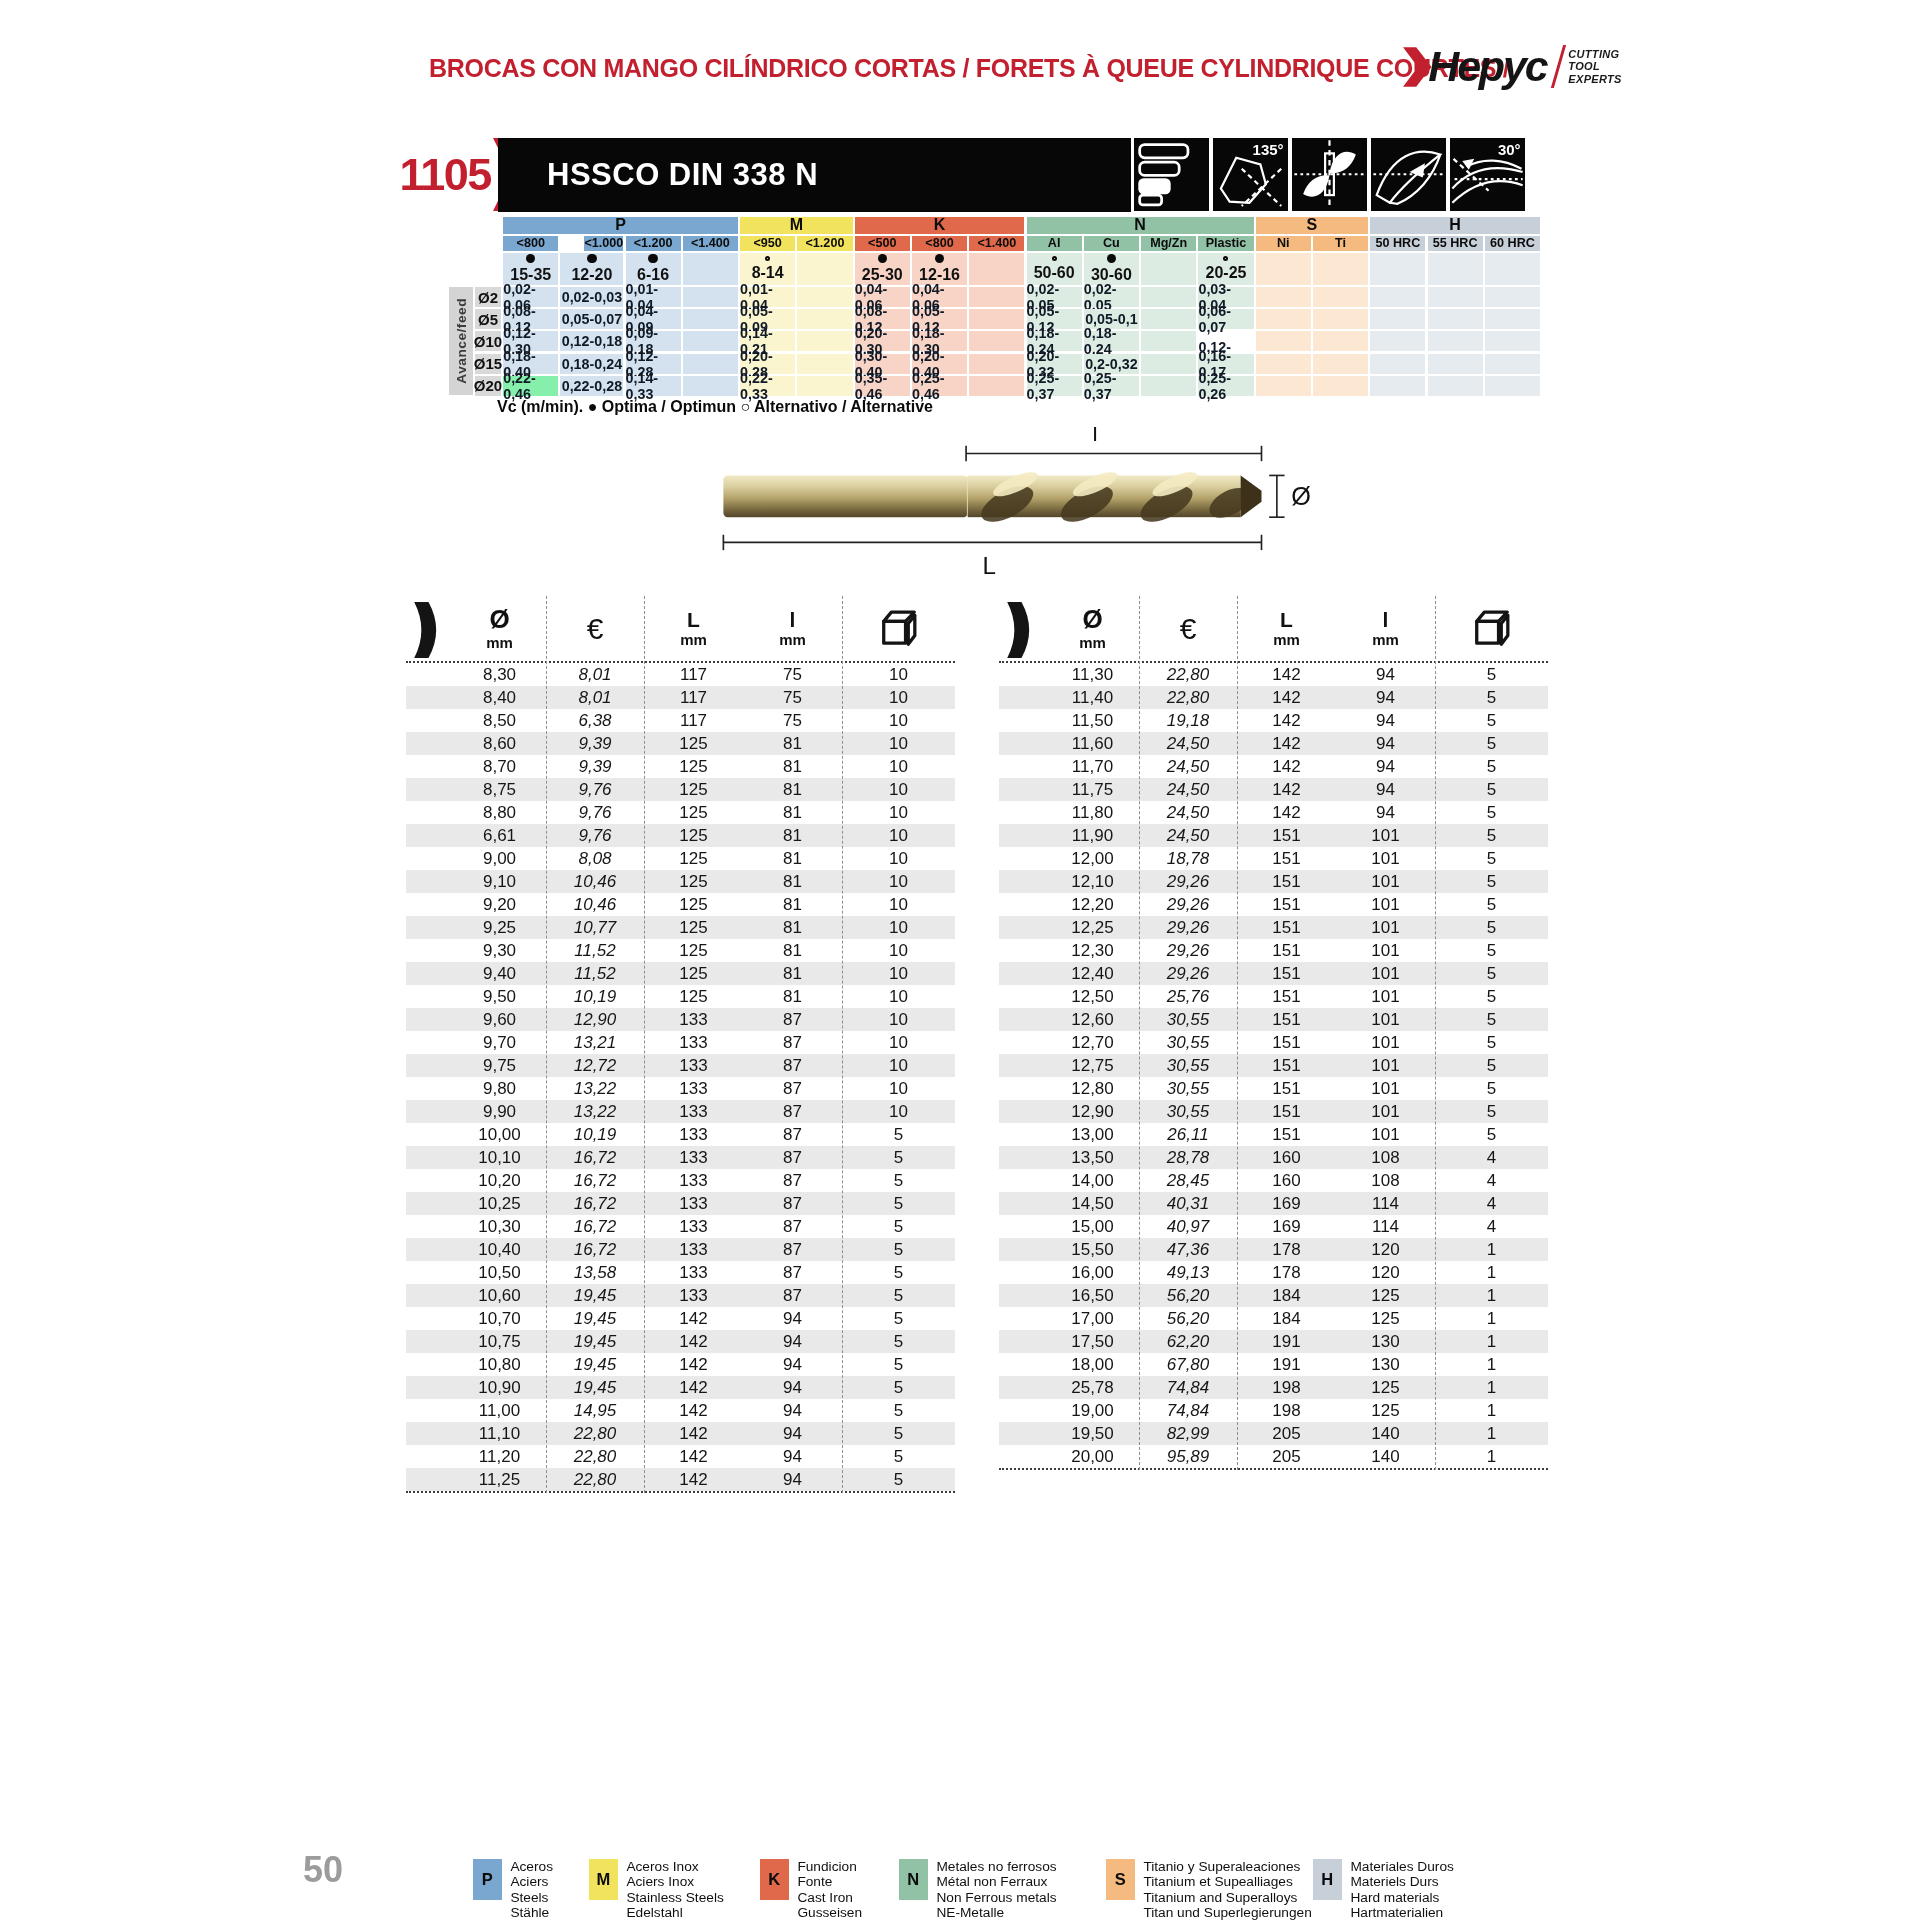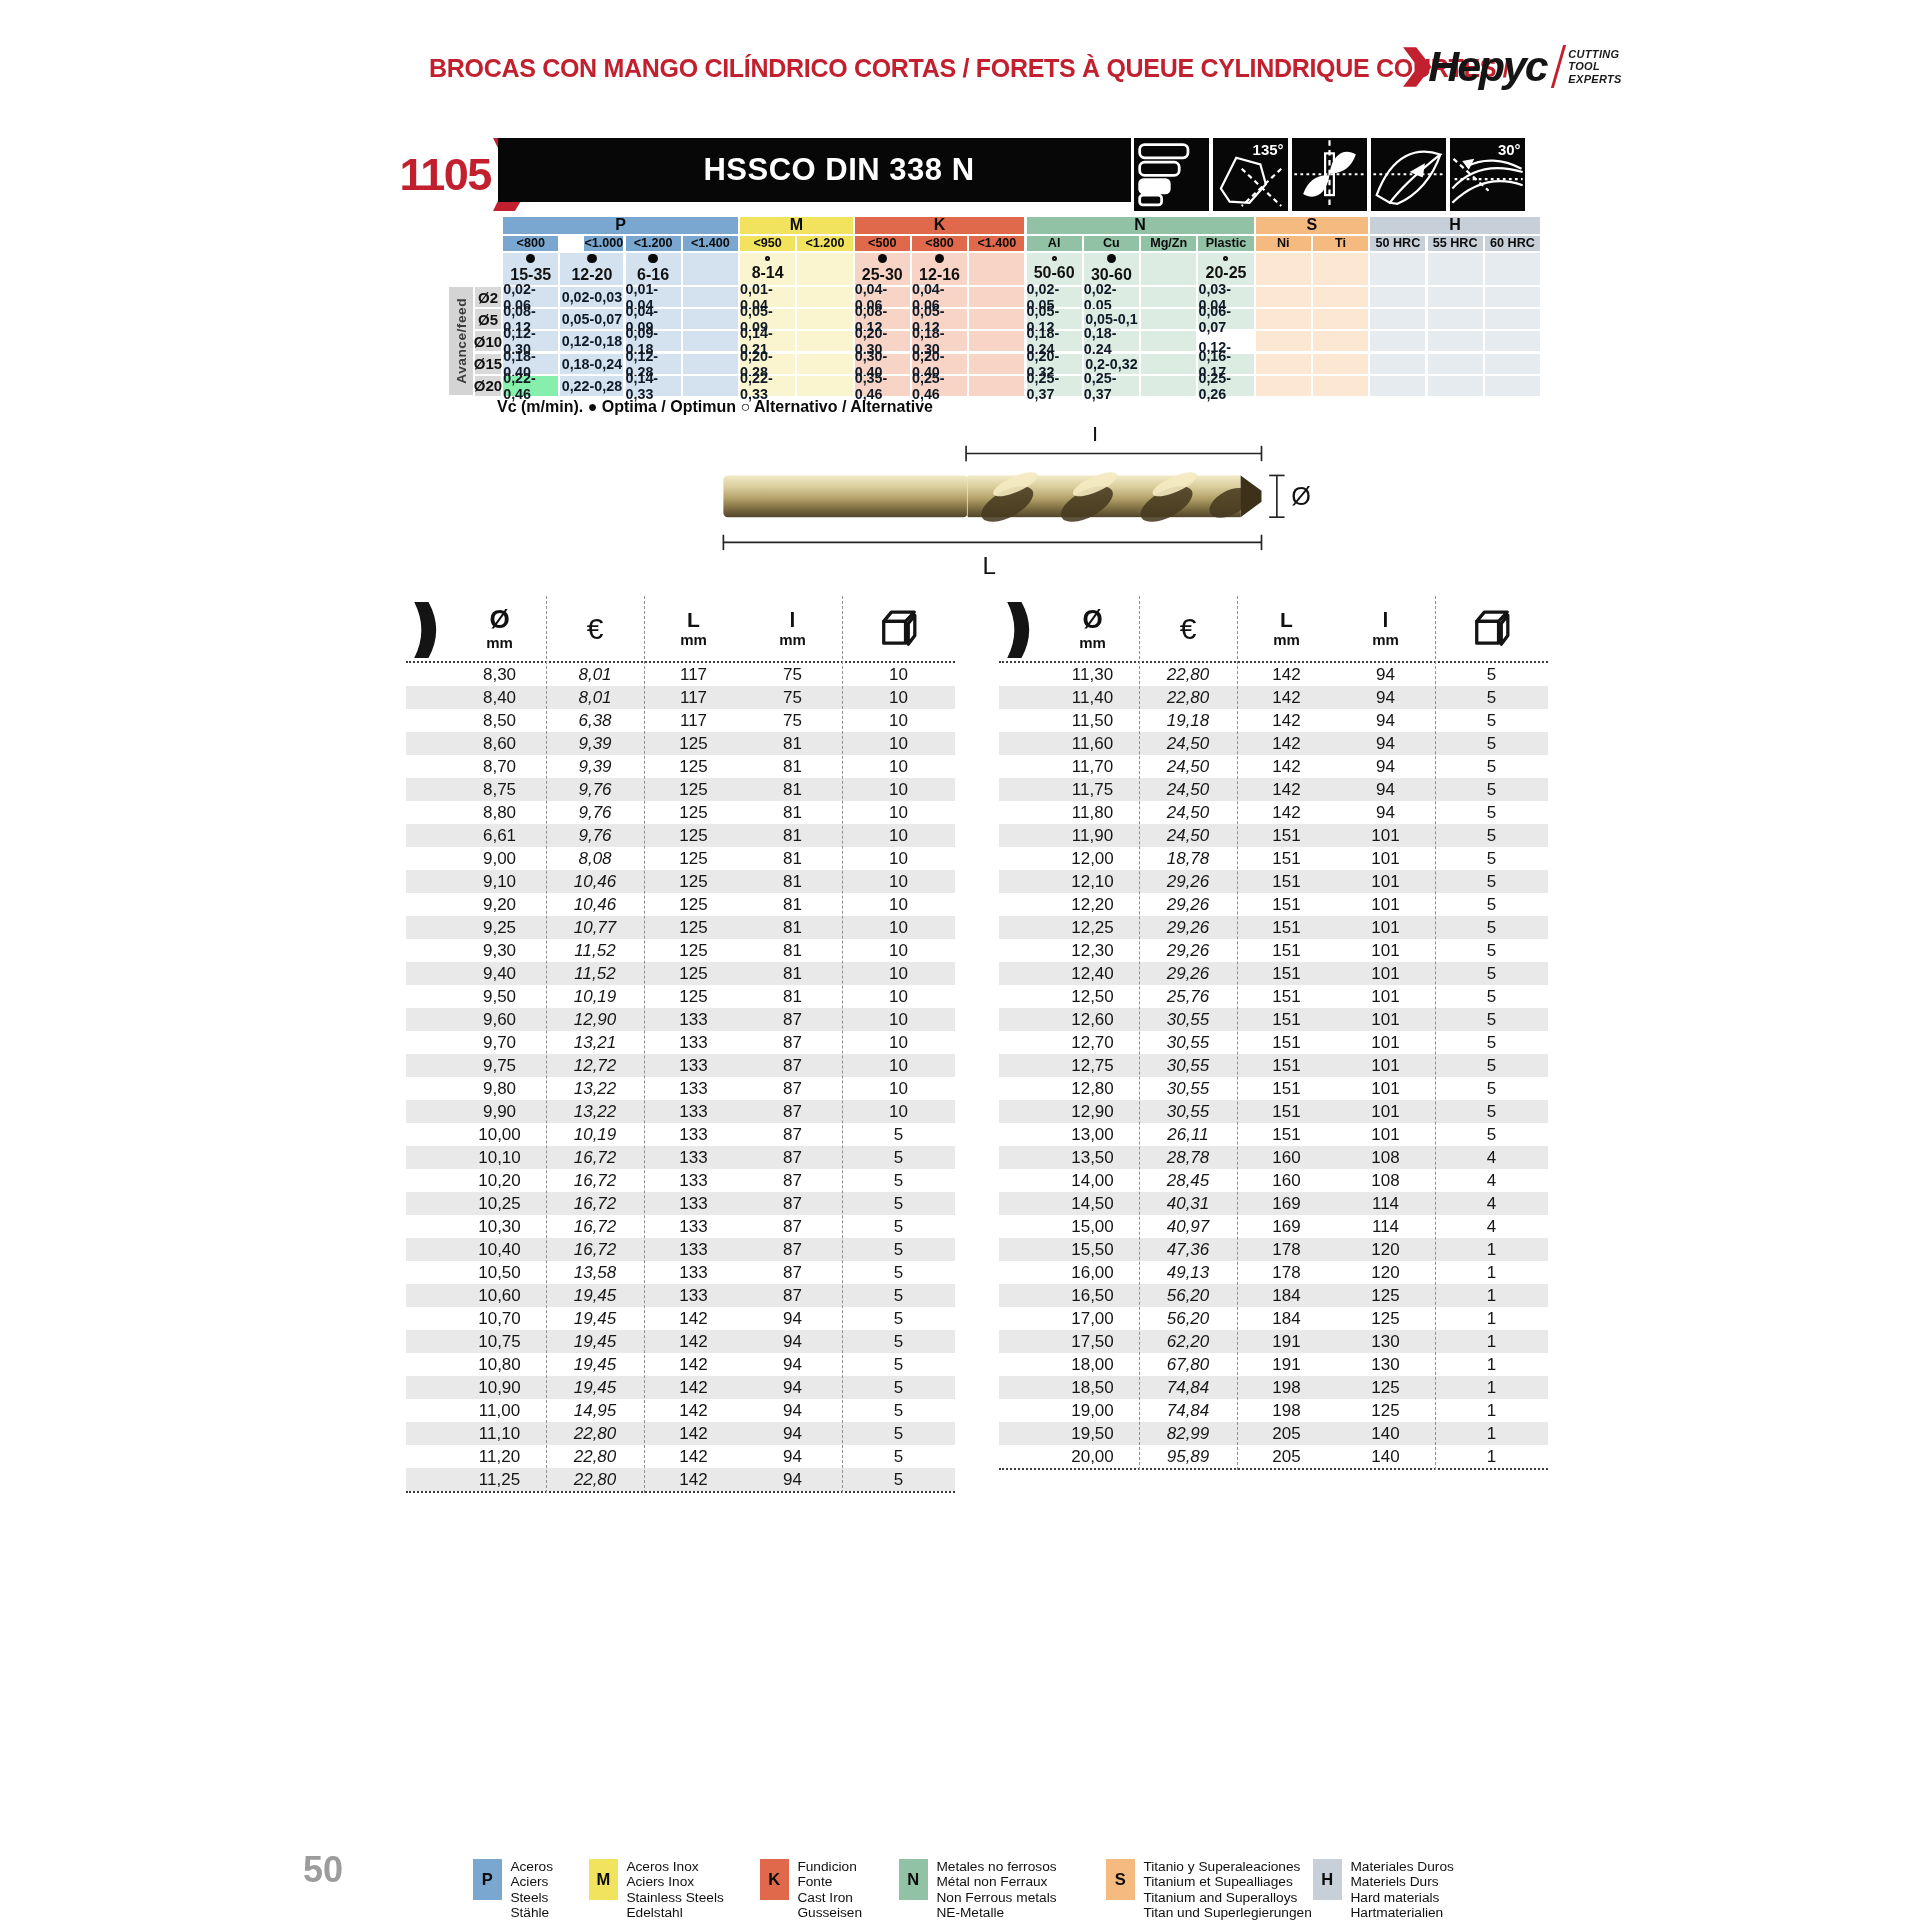--- a/index.html
+++ b/index.html
@@ -14,21 +14,21 @@
   
   #logo { position:absolute; left:1403px; top:42px; display:flex; align-items:center; }
   #logo-chevron { width:28.6px; height:46px; }
   #logo-word { font-size:43px; font-weight:800; font-style:italic; color:#151515; letter-spacing:-2.2px; margin-left:-3.3px; }
   #logo-slash { width:3.3px; height:43px; background:#c3202f; transform:skewX(-16deg); margin:0 7.7px 0 11px; }
   #logo-tagline { font-size:11px; font-weight:bold; font-style:italic; color:#1a1a1a; line-height:12.6px; letter-spacing:0.3px; }
   
   #banner { position:absolute; left:395px; top:138px; height:73px; width:1145px; }
   #ref-code { position:absolute; left:4.4px; top:50%; transform:translateY(-50%); font-size:45px; font-weight:800; color:#c3202f; letter-spacing:-1.6px; }
   #banner-chevron { position:absolute; left:98px; top:0; height:73px; width:45px; }
-  #banner-bar { position:absolute; left:103px; top:0; width:633px; height:64px; background:#070707; display:flex; align-items:center;justify-content:center; }
+  #banner-bar { position:absolute; left:103px; top:0; width:633px; height:74px; background:#070707; display:flex; align-items:center; }
   #product-name { color:#fff; font-size:31px; font-weight:bold; letter-spacing:0.5px; padding-left:49px; }
   .bicon { position:absolute; top:0; width:75px; height:73px; background:#070707; }
   .bicon svg { width:100%; height:100%; }
   .bicon .angle-lab { position:absolute; right:4.4px; top:3.3px; color:#fff; font-size:15px; font-weight:bold; }
   
   #speed-grid { position:absolute; left:475px; top:217px; width:1065px; display:grid;
     grid-template-columns:26px repeat(18, 1fr); grid-template-rows:16.5px 15px 32px repeat(5, 20px); gap:2.2px; }
   .sg-group { display:flex; align-items:center; justify-content:center; font-size:16px; font-weight:bold; color:#0c0c0c; }
   .sg-sub   { display:flex; align-items:center; justify-content:center; font-size:12.6px; font-weight:bold; color:#0c0c0c; }
   .sg-dot   { display:flex; flex-direction:column; align-items:center; justify-content:center; gap:2.7px; }
@@ -968,21 +968,21 @@
         <div class="prow">
           <div></div>
           <div class="dia">18,00</div>
           <div class="price">67,80</div>
           <div class="len">191</div>
           <div class="flute">130</div>
           <div class="qty">1</div>
         </div>
         <div class="prow alt">
           <div></div>
-          <div class="dia">18,50</div>
+          <div class="dia">25,78</div>
           <div class="price">74,84</div>
           <div class="len">198</div>
           <div class="flute">125</div>
           <div class="qty">1</div>
         </div>
         <div class="prow">
           <div></div>
           <div class="dia">19,00</div>
           <div class="price">74,84</div>
           <div class="len">198</div>

